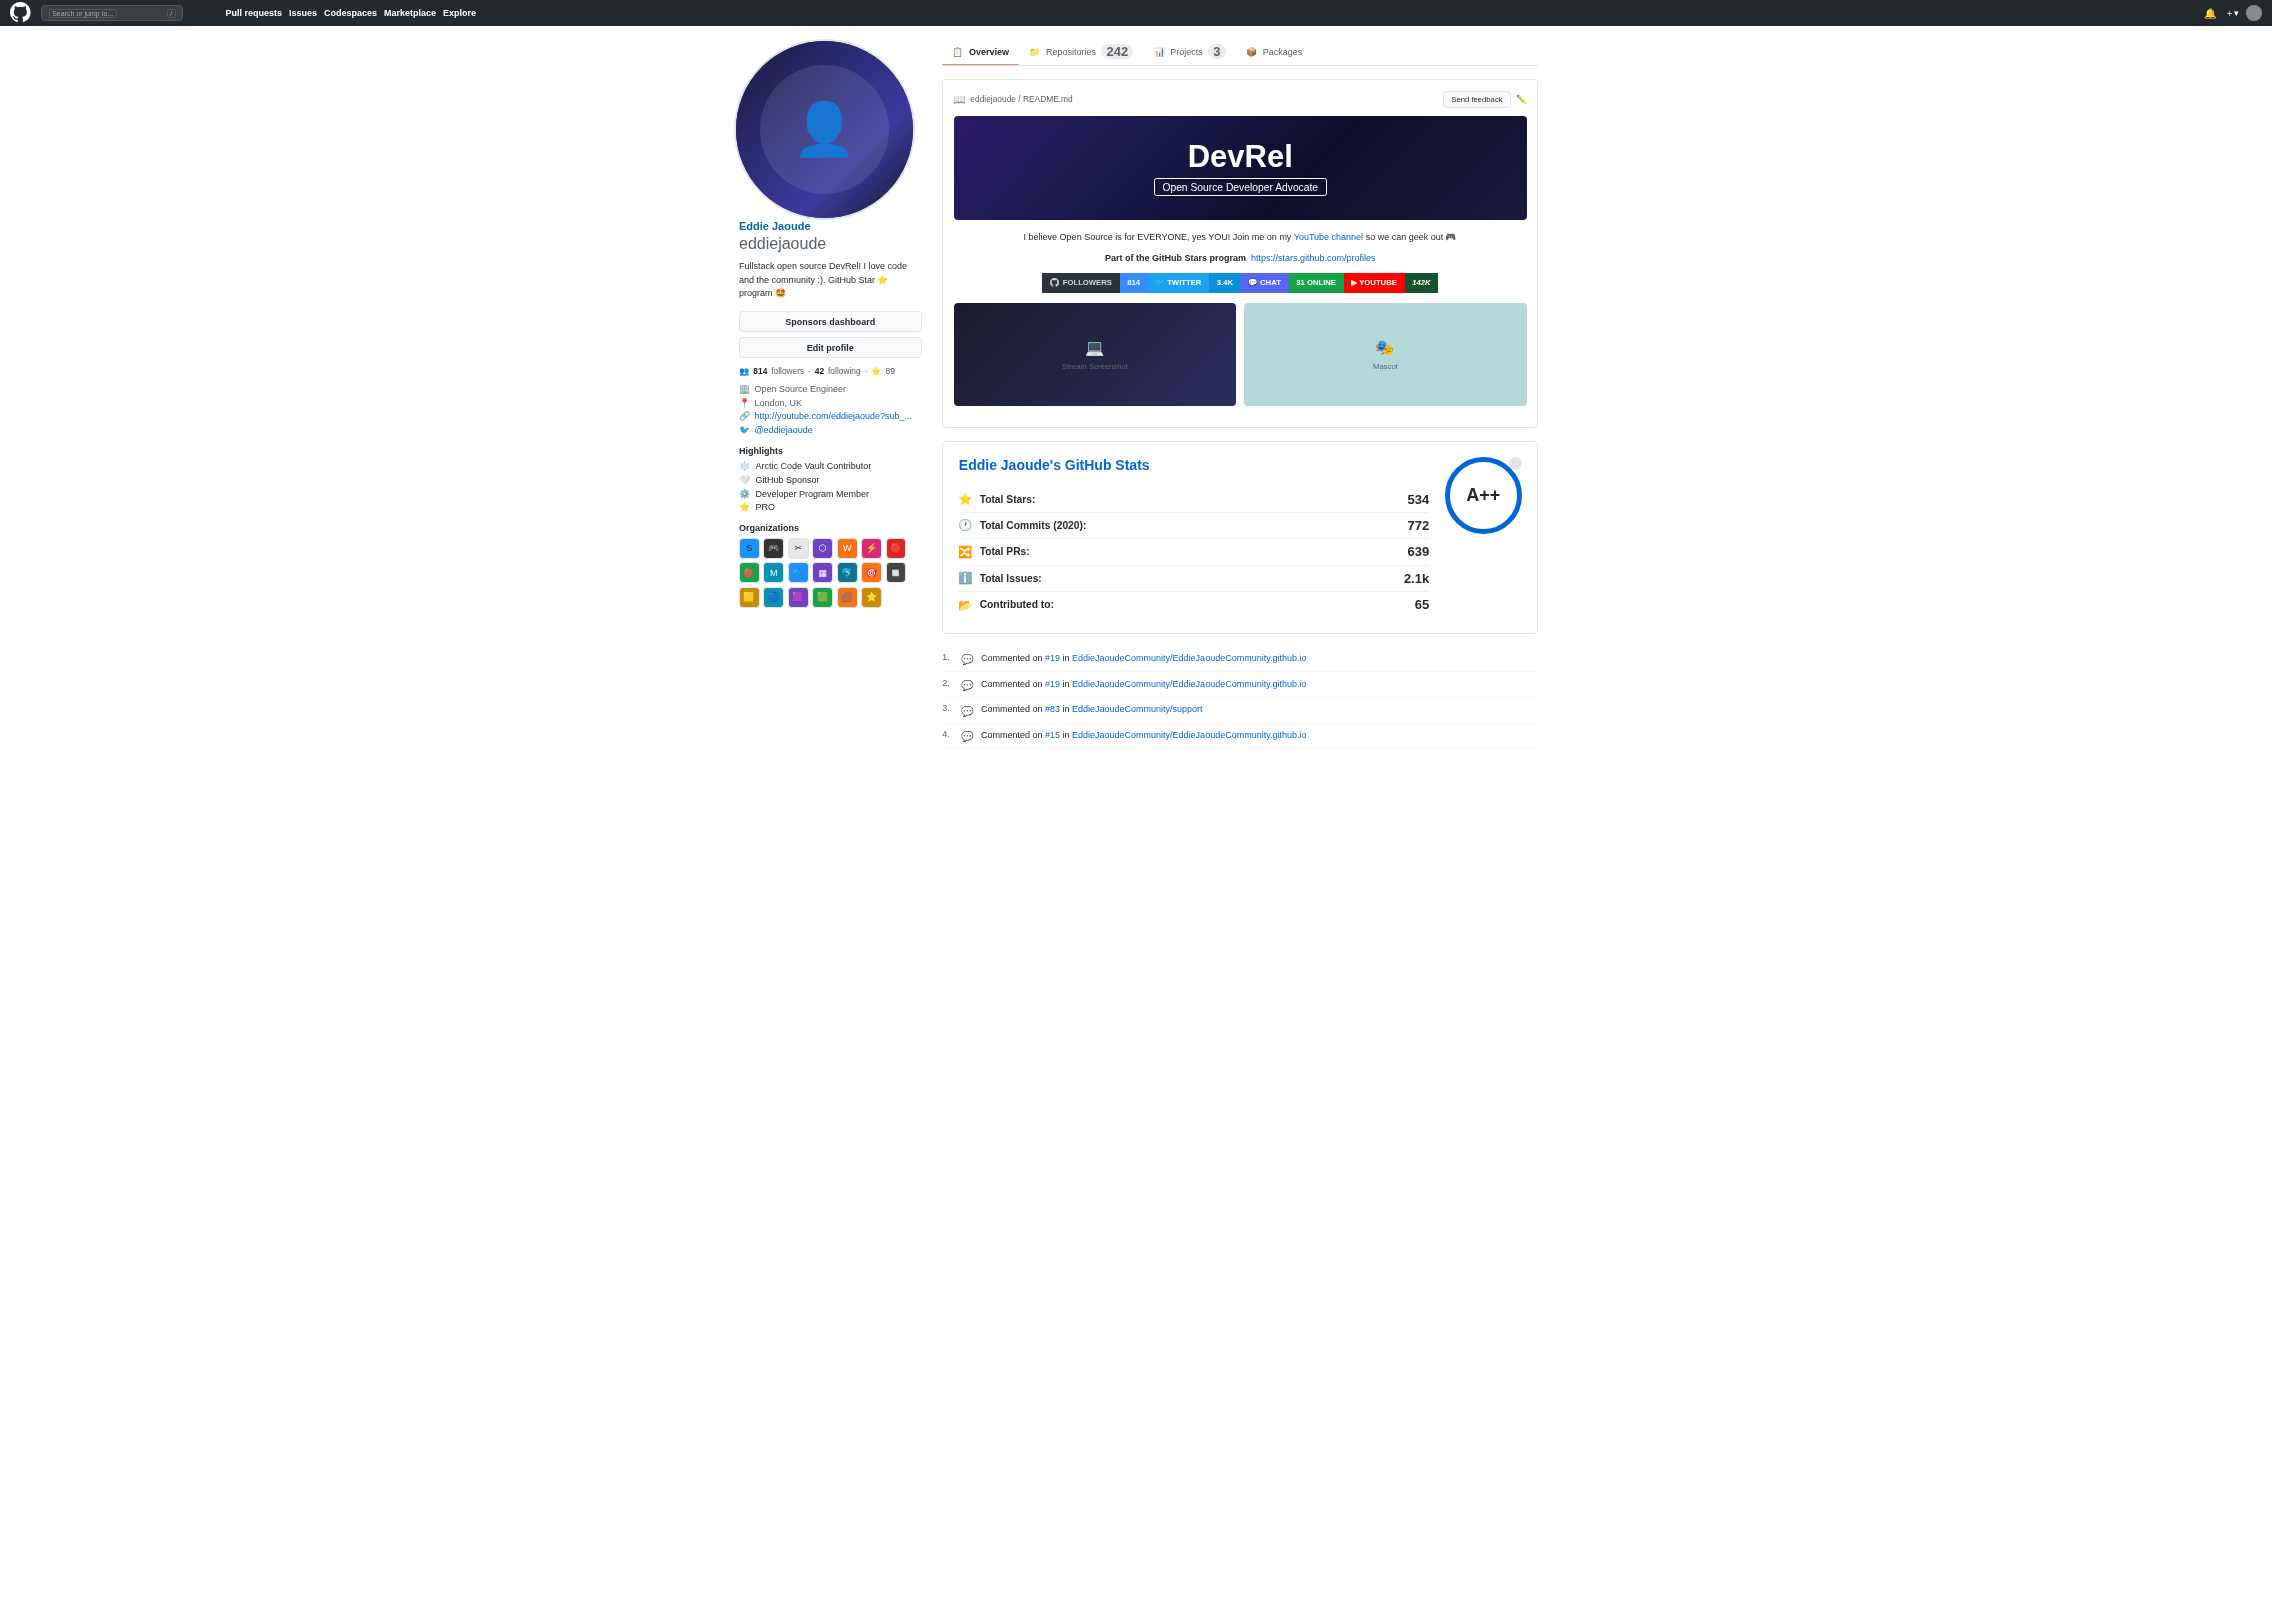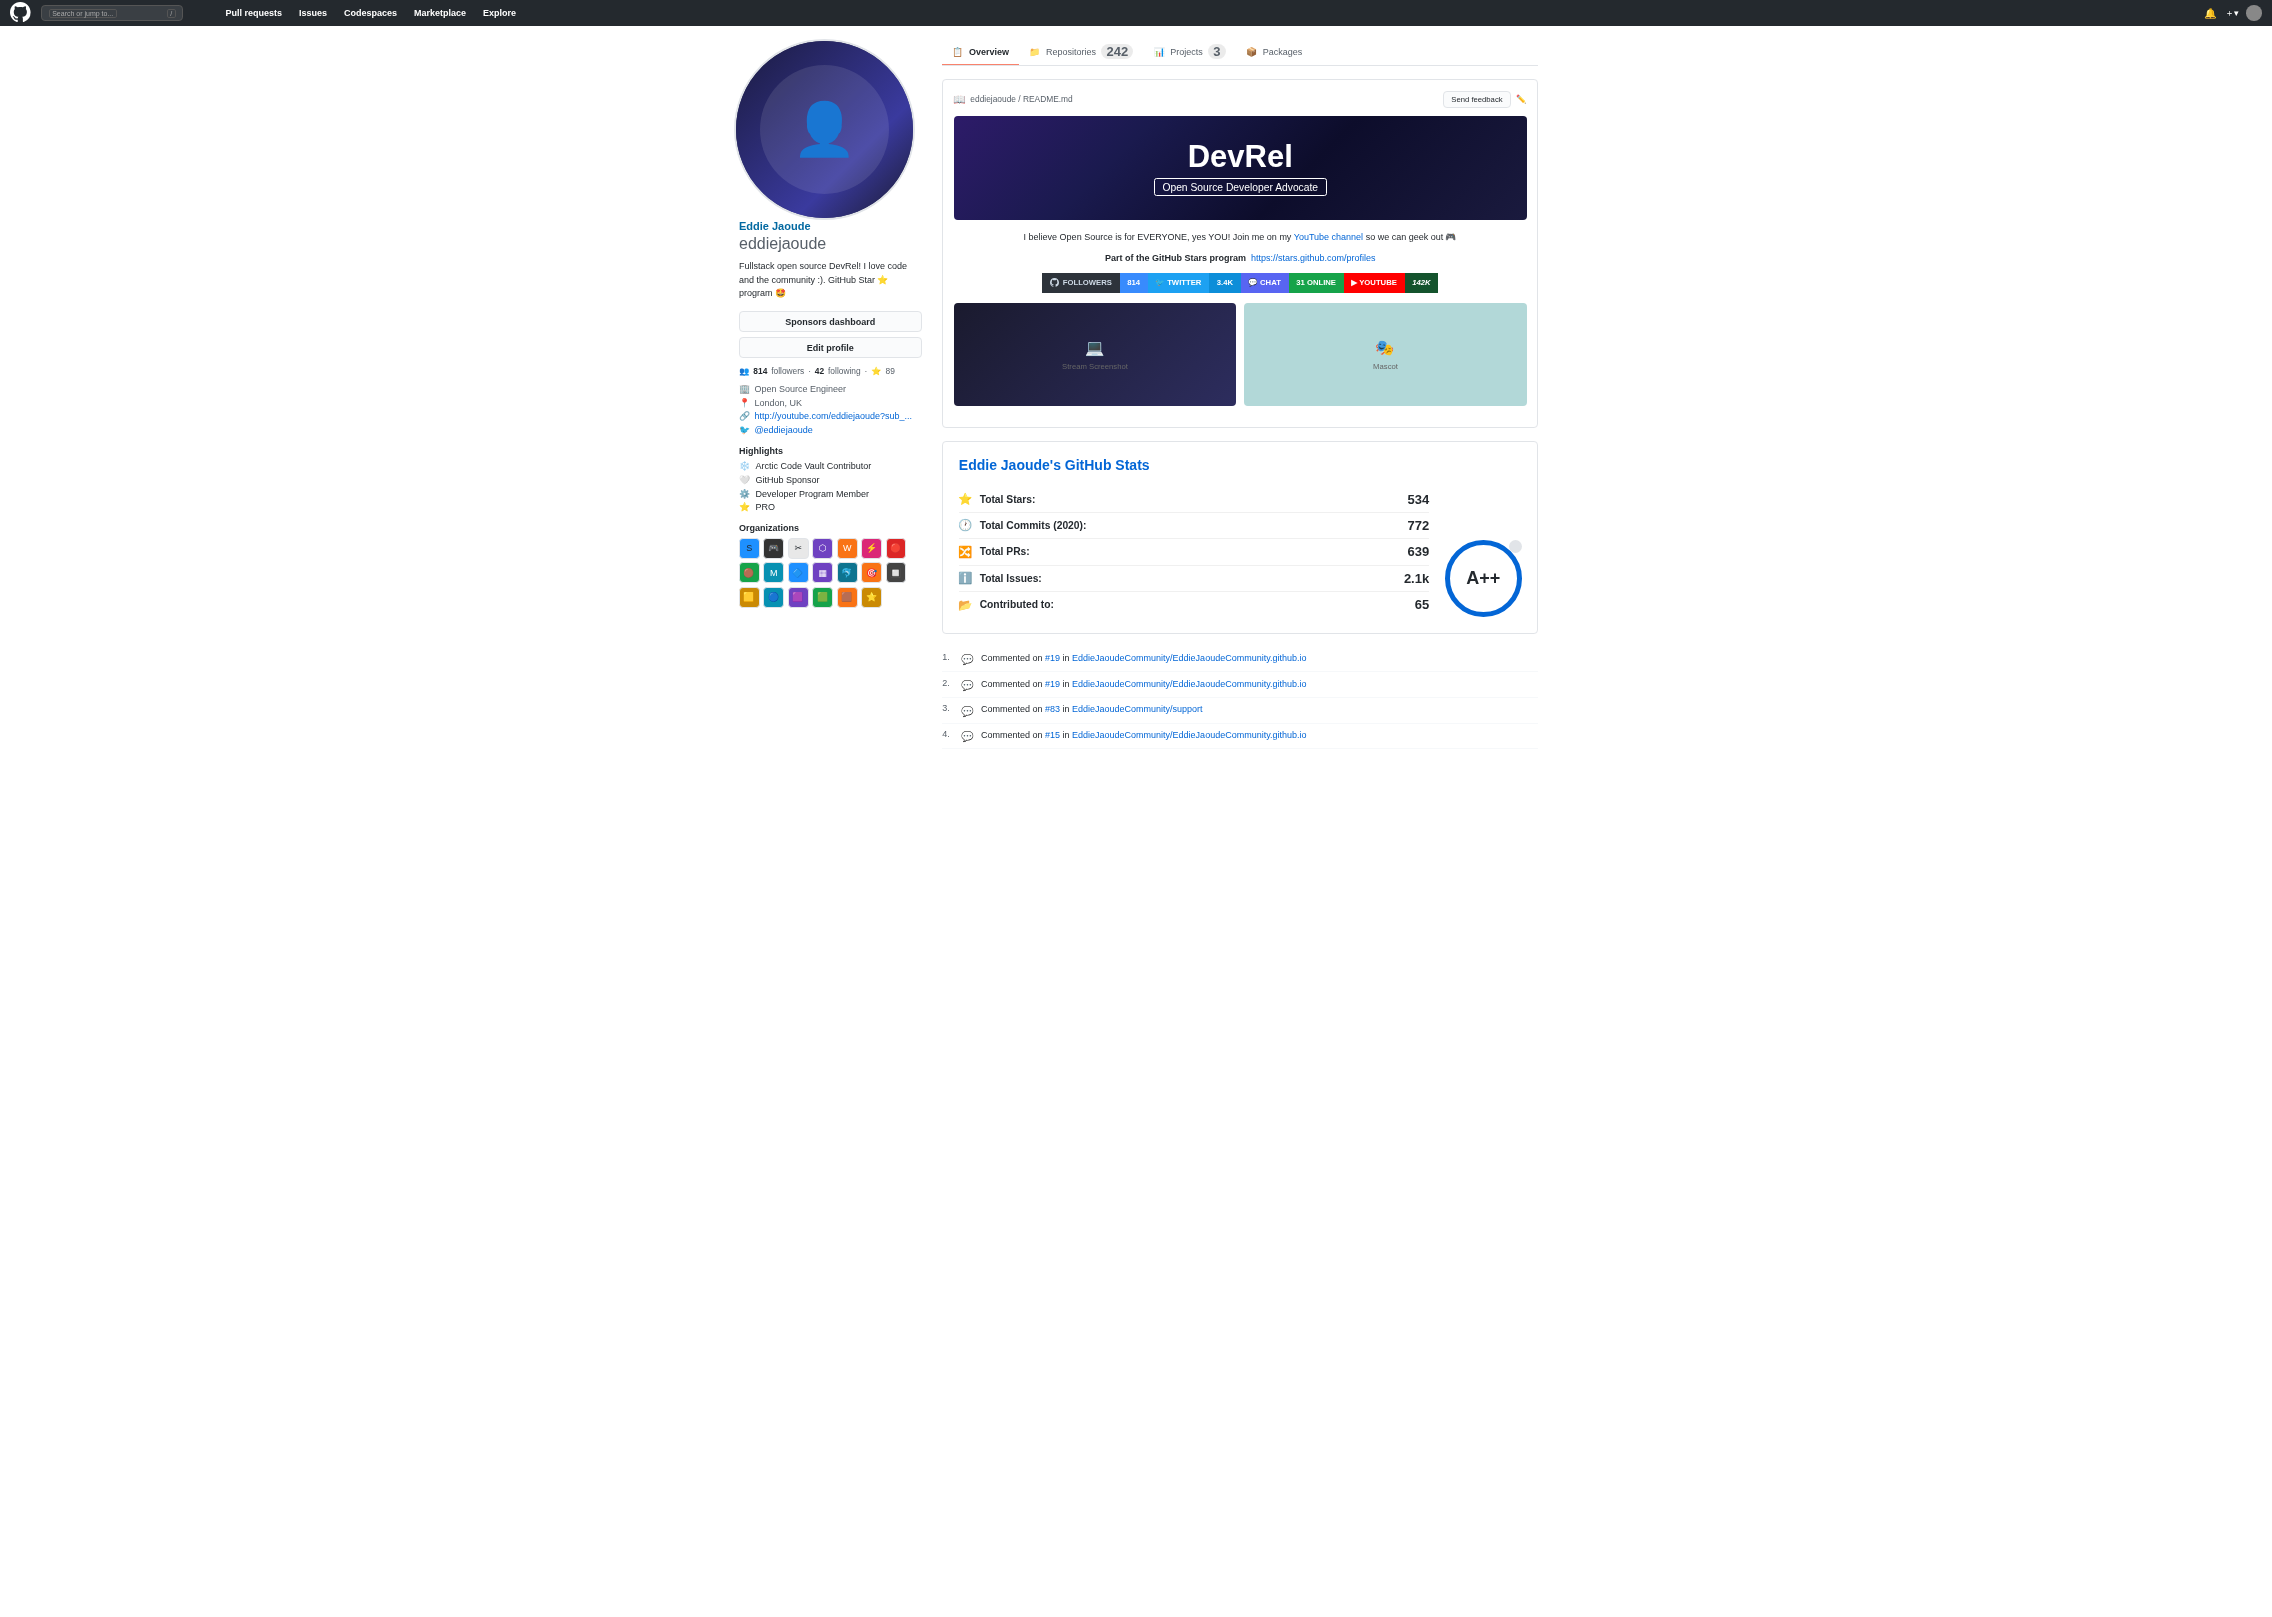--- a/index.html
+++ b/index.html
@@ -2,21 +2,21 @@
 <html style="font-size:10.3px"><head>
   <meta charset="utf-8">
   <style>
     * { box-sizing: border-box; margin: 0; padding: 0; }
     body { font-family: -apple-system, BlinkMacSystemFont, "Segoe UI", Helvetica, Arial, sans-serif; font-size: 9px; color: #24292e; background: #fff; }
 
     
     .nav { background: #24292e; color: #fff; height: 26px; display: flex; align-items: center; padding: 0 10.3px; gap: 10.3px; }
     .nav-search { background: #3a3f44; border: 0.6px solid #555; border-radius: 3.9px; color: #ccc; font-size: 8.4px; padding: 2.6px 6.4px; width: 142px; display: flex; align-items: center; justify-content: space-between; }
     .nav-search span { color: #aaa; font-size: 7px; border: 0.6px solid #555; border-radius: 1.9px; padding: 0 2.6px; }
-    .nav-links { display: flex; gap: 17px; font-size: 9px; font-weight: 600; padding-left: 32px; }
+    .nav-links { display: flex; gap: 7px; font-size: 9px; font-weight: 600; padding-left: 32px; }
     .nav-links a { color: #fff; text-decoration: none; }
     .nav-right { margin-left: auto; display: flex; align-items: center; gap: 7.7px; }
     .nav-right .bell { color: #fff; font-size: 10.3px; }
     .nav-right .plus { color: #fff; font-size: 9px; }
     .nav-avatar { width: 15.5px; height: 15.5px; border-radius: 50%; background: #888; }
 
     
     .page { display: flex; max-width: 825px; margin: 0 auto; padding: 13px 10.3px; gap: 15.5px; }
 
     
@@ -89,21 +89,21 @@
     .badge-row { display: flex; gap: 0; margin: 7.7px 0; flex-wrap: wrap; }
     .badge { display: inline-flex; align-items: center; gap: 3.9px; padding: 3.9px 7.7px; font-size: 7.7px; font-weight: 600; }
 
     
     .images-row { display: flex; gap: 7.7px; margin: 10.3px 0; }
     .img-placeholder { flex: 1; height: 103px; border-radius: 3.9px; background: #e1e4e8; overflow: hidden; }
     .img-placeholder.dark { background: #1a1a2e; }
     .img-placeholder.light-teal { background: #b2d8d8; }
 
     
-    .stats-card { border: 0.6px solid #e1e4e8; border-radius: 3.9px; padding: 15.5px; margin-bottom: 13px; display: flex; align-items: flex-end; gap: 15.5px; }
+    .stats-card { border: 0.6px solid #e1e4e8; border-radius: 3.9px; padding: 15.5px; margin-bottom: 13px; display: flex; align-items: flex-start; gap: 15.5px; }
     .stats-card-left { flex: 1; }
     .stats-card-title { font-size: 14px; font-weight: 700; color: #0366d6; margin-bottom: 13px; }
     .stats-table { width: 100%; }
     .stats-row-item { display: flex; align-items: center; padding: 5.2px 0; border-bottom: 0.6px solid #f0f0f0; }
     .stats-row-item:last-child { border-bottom: none; }
     .stats-label { display: flex; align-items: center; gap: 6.4px; font-size: 10.3px; font-weight: 600; flex: 1; }
     .stats-value { font-size: 13px; font-weight: 700; color: #24292e; }
     .stat-icon { font-size: 11.6px; color: #0366d6; }
 
     .grade-circle { width: 77px; height: 77px; border-radius: 50%; border: 5.2px solid #0366d6; display: flex; align-items: center; justify-content: center; font-size: 18px; font-weight: 700; color: #24292e; flex-shrink: 0; position: relative; }

